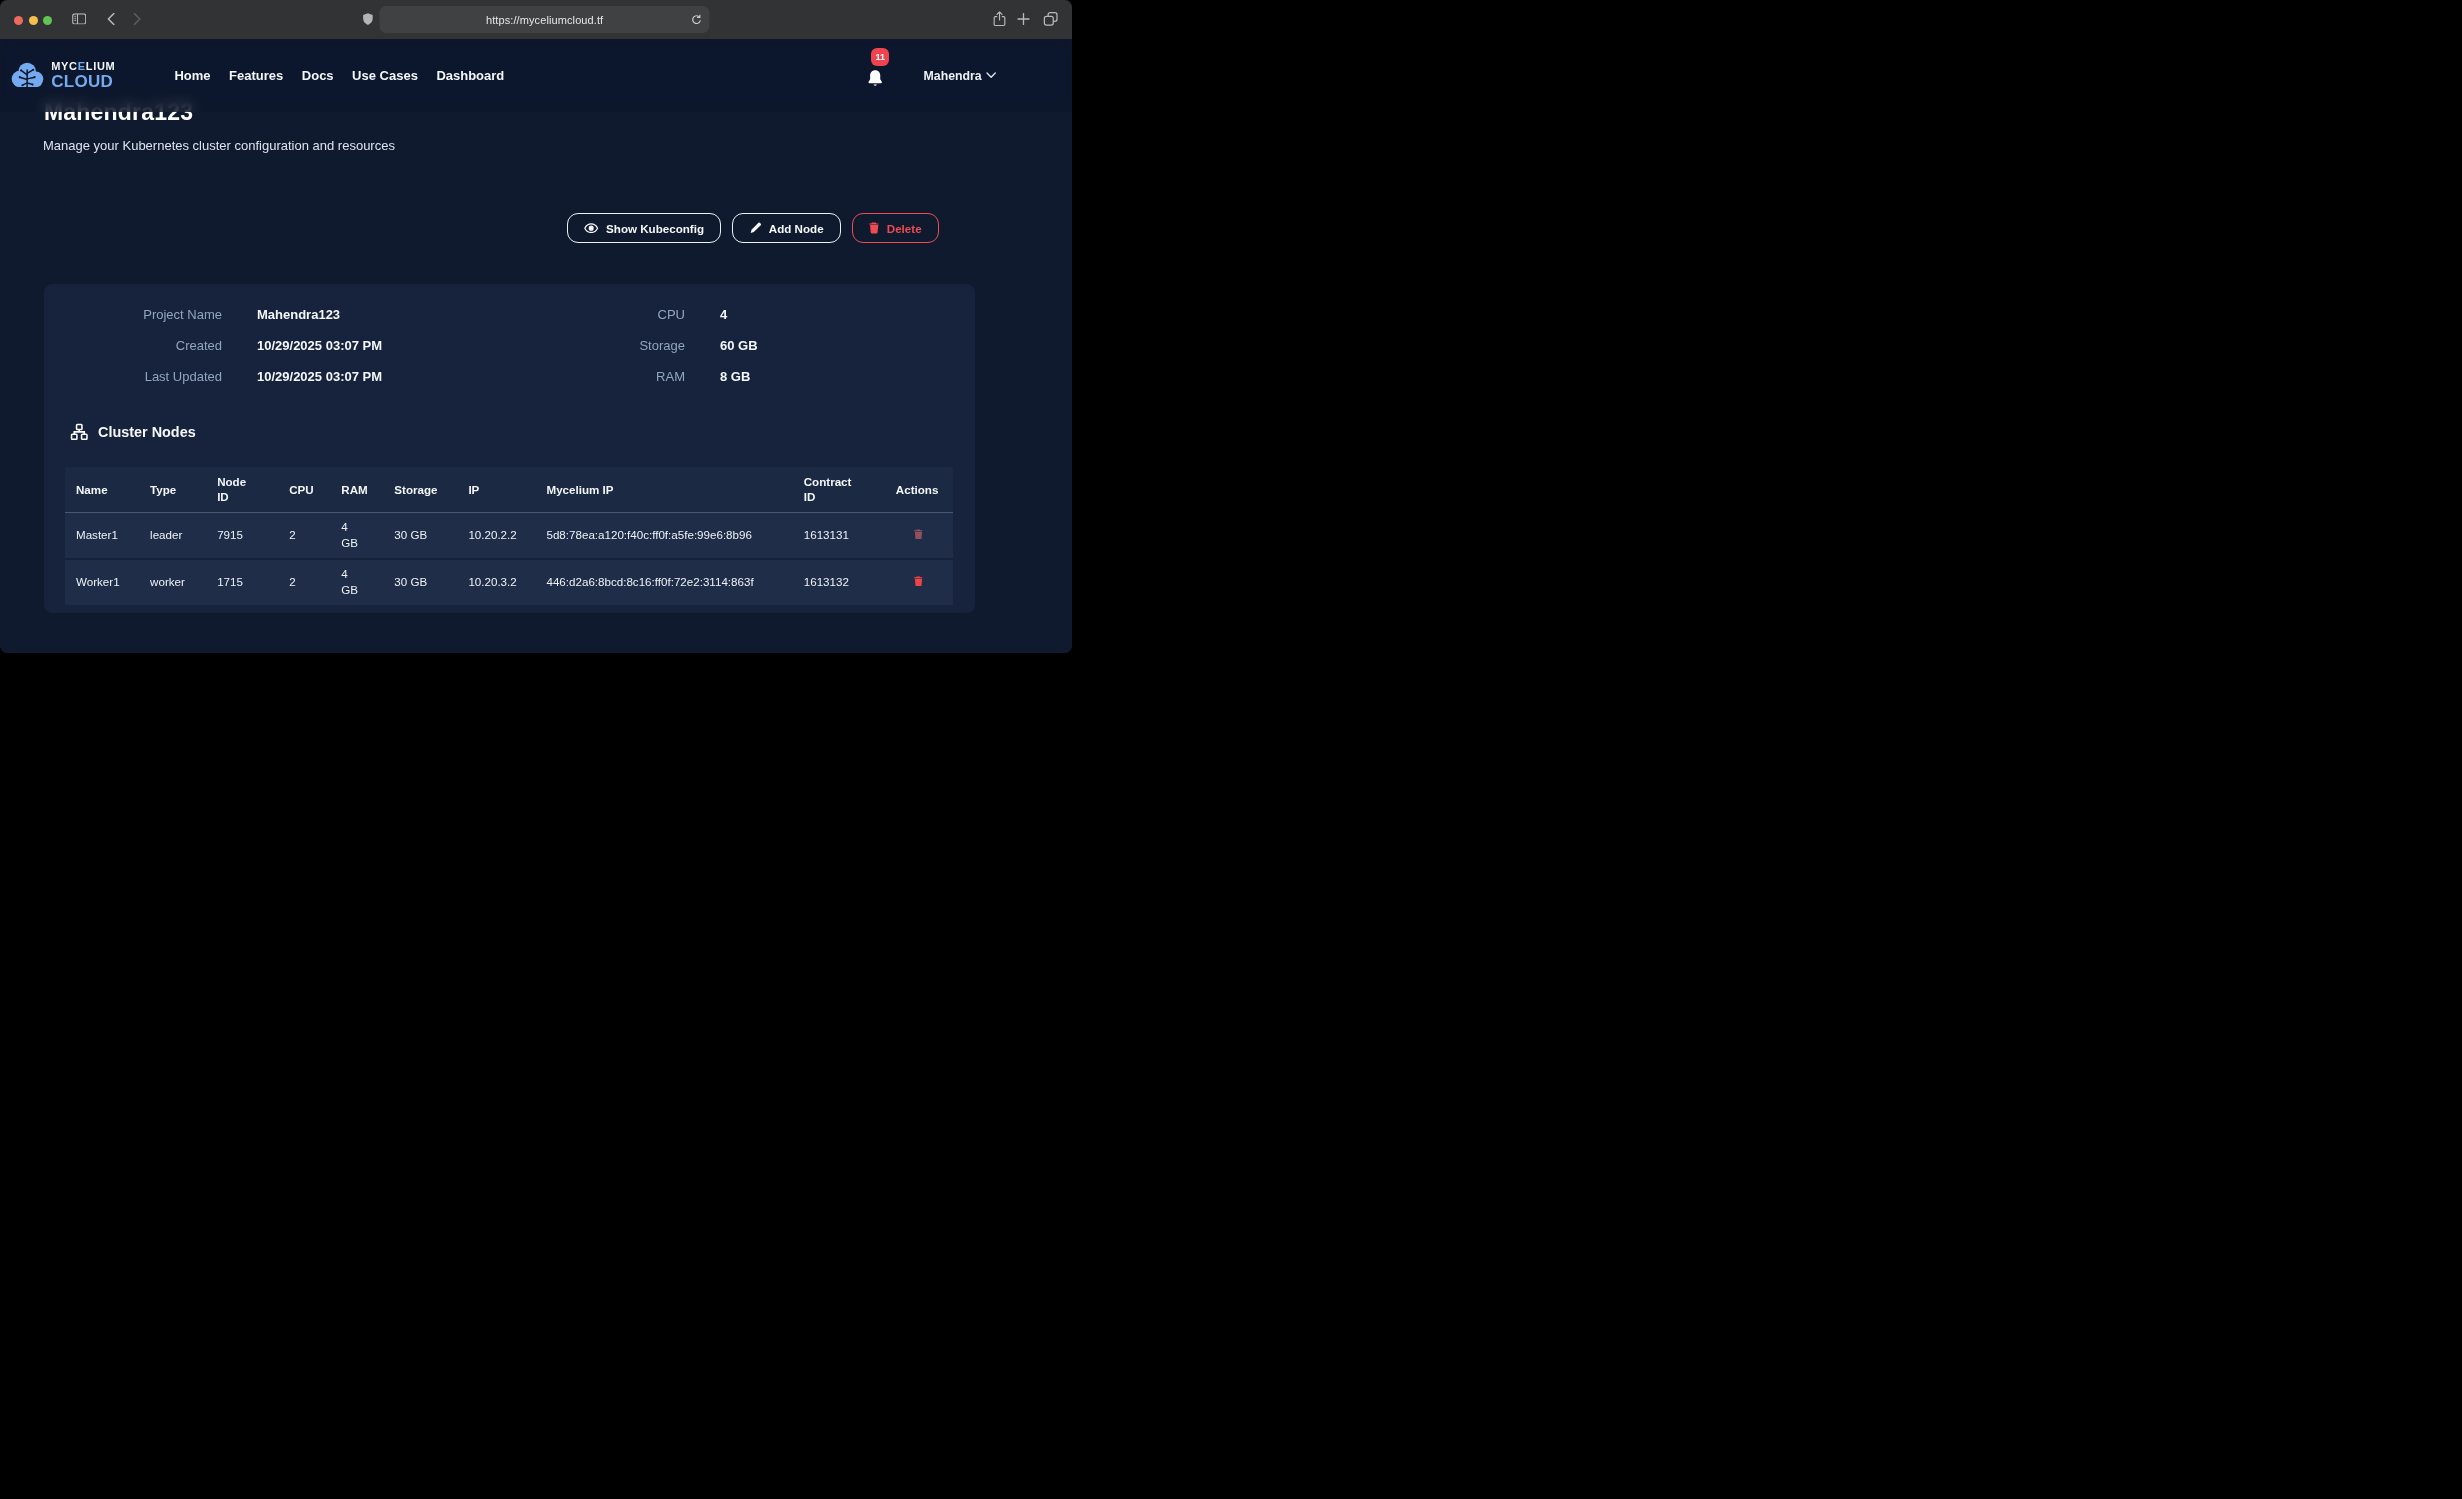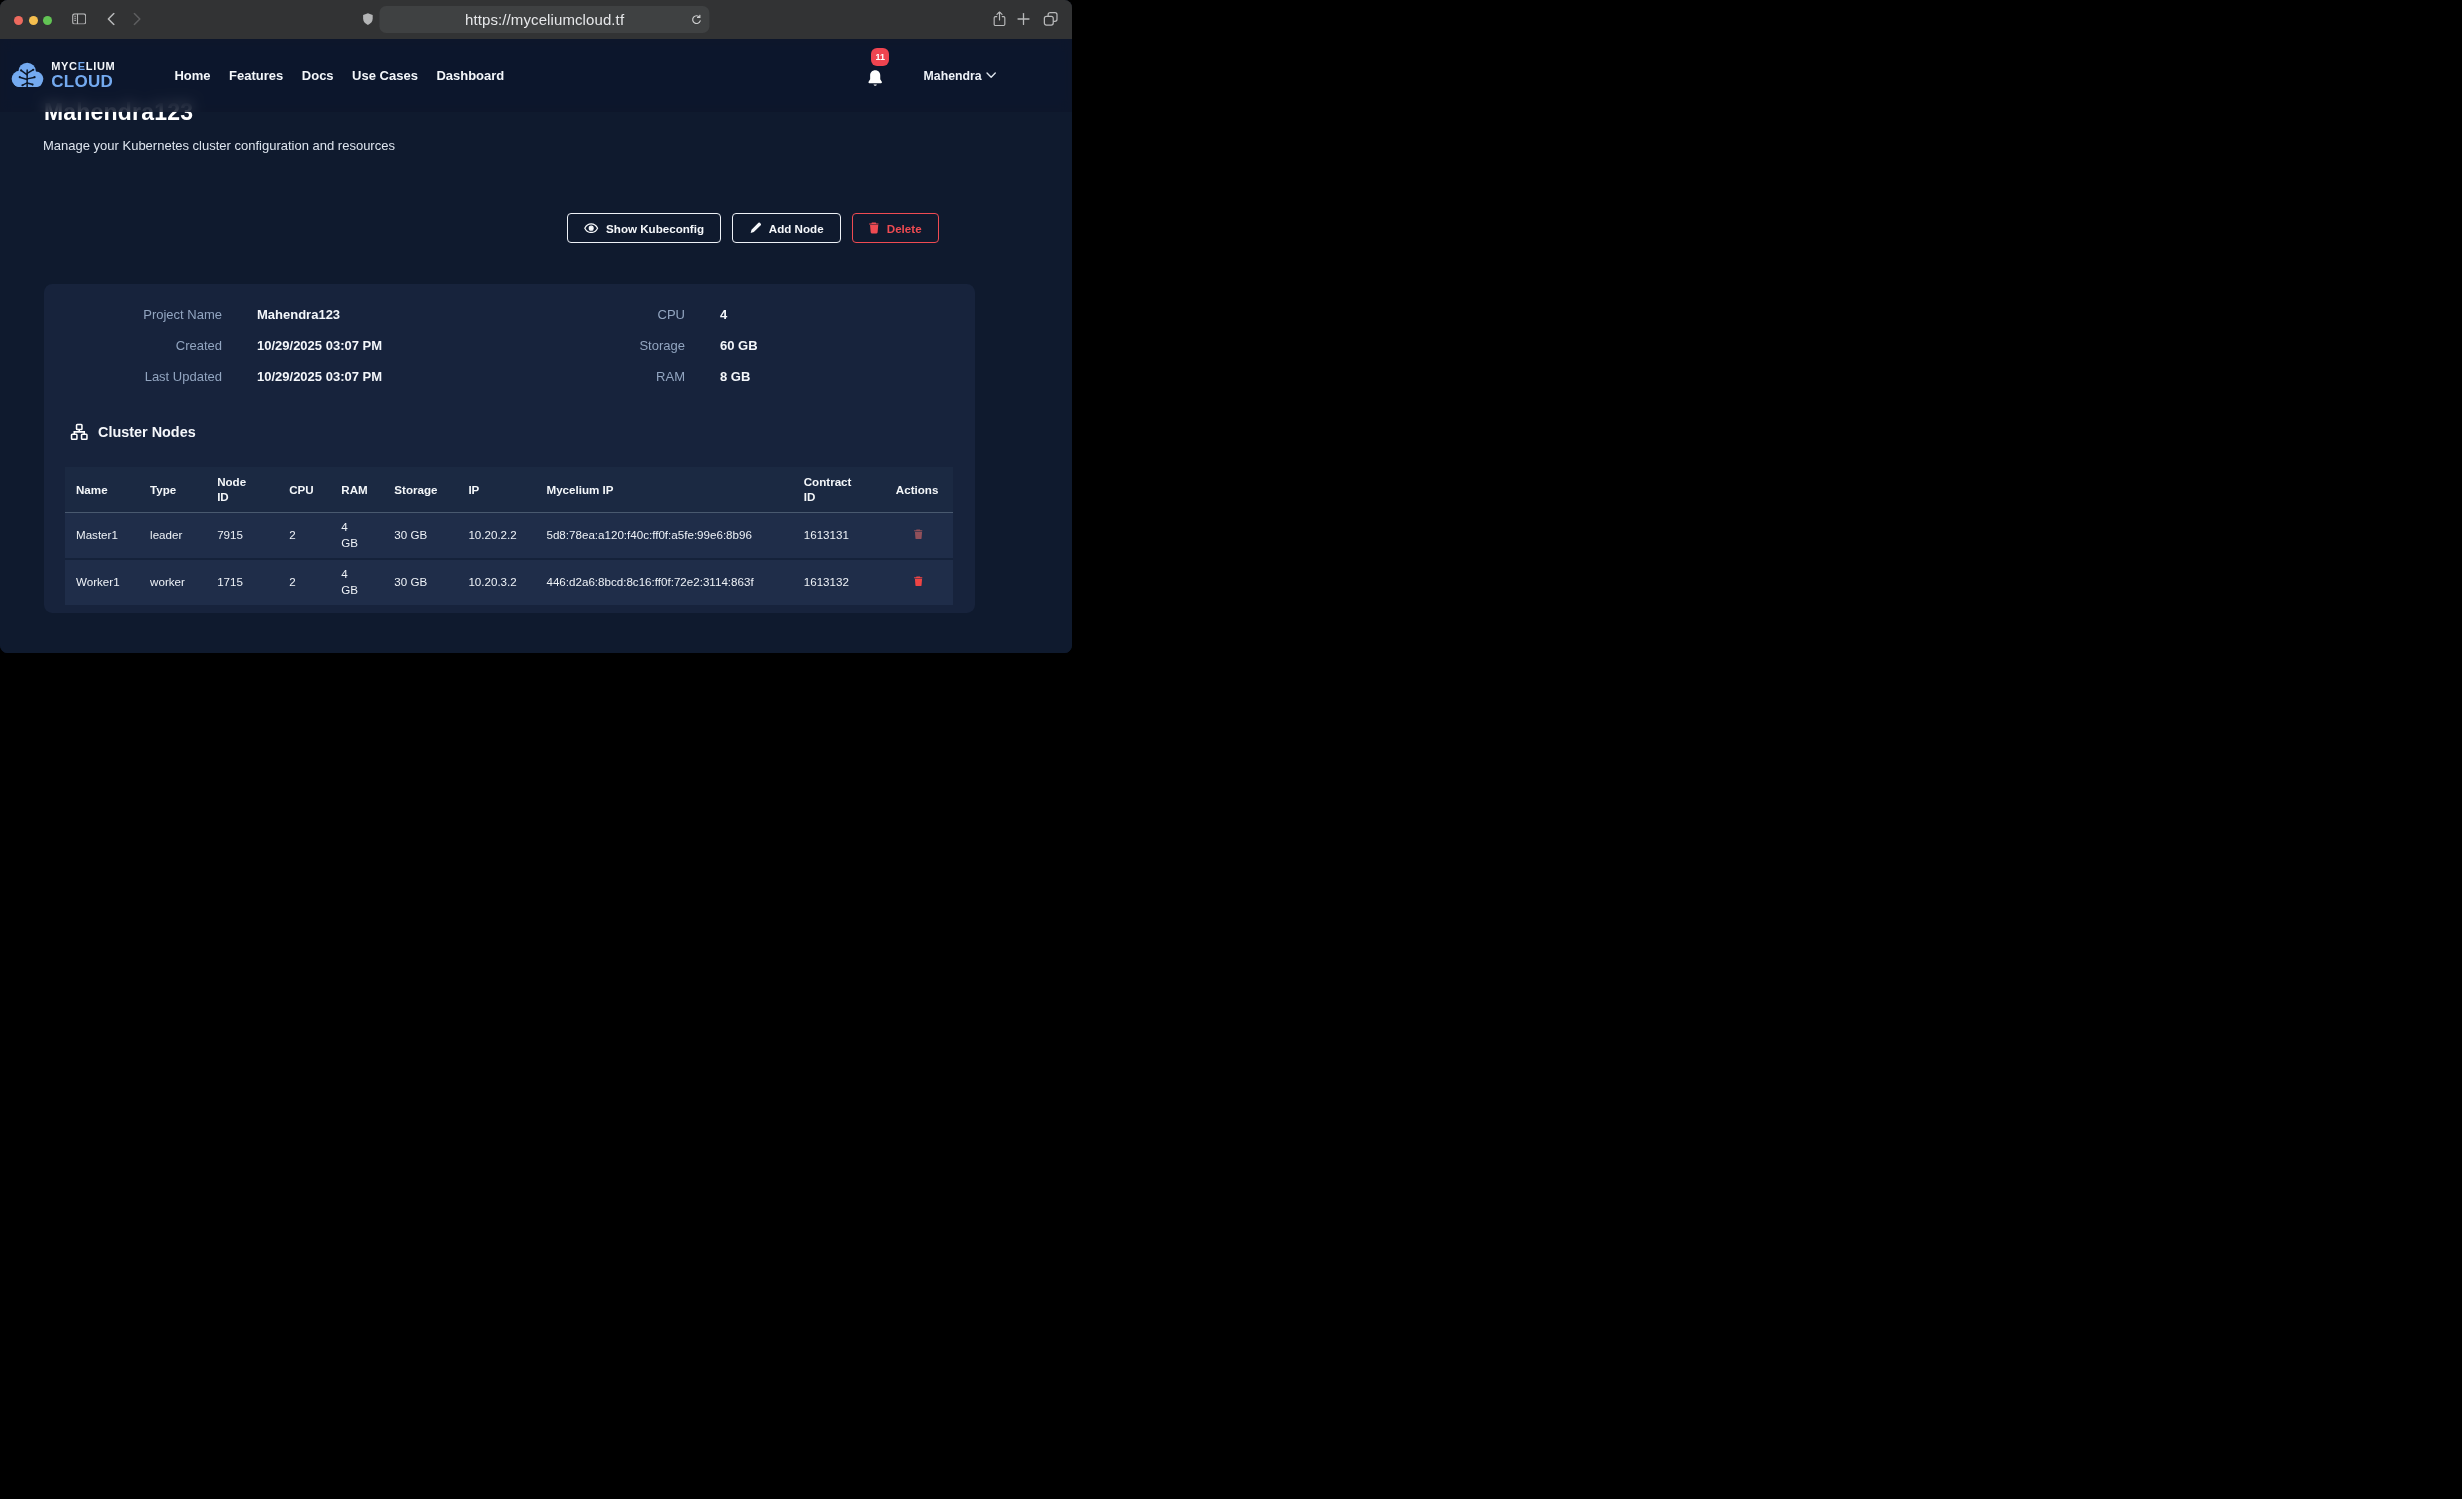--- a/index.html
+++ b/index.html
@@ -13,21 +13,21 @@
   .traffic { position:absolute; left:14.4px; top:15.7px; display:flex; gap:5.5px; }
   .light { width:9px; height:9px; border-radius:50%; }
   .light.red { background:#ed6a5e; }
   .light.yellow { background:#f5bf4f; }
   .light.green { background:#62c454; }
   .chrome-icon { position:absolute; top:50%; transform:translateY(-50%); color:#b9babb; }
   .chrome-icon.dim { color:#5d5e5f; }
   .urlwrap { position:absolute; left:50%; top:6.2px; transform:translateX(-50%); display:flex; align-items:center; }
   .shield { margin-right:6.2px; color:#b4b5b6; display:flex; }
   .urlbar { width:330px; height:27px; background:#3f4142; border-radius:6.8px; display:flex; align-items:center; justify-content:center; position:relative; }
-  .url-text { font-size:15px; color:#e6e7e9; letter-spacing:0.1px; }
+  .url-text { font-size:11px; color:#e6e7e9; letter-spacing:0.1px; }
   .reload { position:absolute; right:7.5px; top:50%; transform:translateY(-50%); color:#cfd0d1; display:flex; }
 
   
   .page { position:relative; height:614px; background:#0f1a2e; overflow:hidden; }
 
   .site-nav { position:absolute; left:0; right:0; top:0; height:73px; z-index:10;
     background:rgba(13,22,40,.74); backdrop-filter:blur(6.2px) saturate(140%); -webkit-backdrop-filter:blur(6.2px) saturate(140%);
     display:flex; align-items:center; }
   .logo { display:flex; align-items:center; gap:4px; margin-left:8.2px; }
   .brand-lines { display:flex; flex-direction:column; line-height:1; }
@@ -42,21 +42,21 @@
   .badge { position:absolute; left:6.2px; top:-15.7px; min-width:18px; height:18px; border-radius:6px; background:#ef4450;
     color:#fff; font-size:9px; font-weight:700; display:flex; align-items:center; justify-content:center; }
   .user-menu { display:flex; align-items:center; gap:4px; cursor:pointer; }
   .user-name { font-size:12.3px; font-weight:700; color:#eef2f8; }
   .user-menu svg { color:#dfe5ee; }
 
   .hero-title { position:absolute; left:44px; top:60px; z-index:1; font-size:23px; font-weight:800; color:#ffffff; letter-spacing:0.2px; }
   .hero-sub { position:absolute; left:43px; top:99px; font-size:13px; font-weight:400; color:#dde4ee; }
 
   .actions { position:absolute; top:174px; right:133px; display:flex; gap:11px; }
-  .btn { height:30px; display:flex; align-items:center; gap:7.5px; padding:0 16.4px; border-radius:4px;
+  .btn { height:30px; display:flex; align-items:center; gap:7.5px; padding:0 16.4px; border-radius:11px;
     background:transparent; border:1px solid #eef2f7; color:#f6f8fb; font-size:11.6px; font-weight:700;
     font-family:inherit; cursor:pointer; white-space:nowrap; }
   .btn svg { flex:none; }
   .btn.danger { border-color:#ef4b52; color:#ef4b52;padding-left:16px; }
 
   
   .card { position:absolute; left:44px; top:245px; width:931px; height:329px; background:#17233c; border-radius:8.2px; z-index:2; }
 
   .info-grid { position:absolute; left:0; top:15px; width:100%; }
   .info-col { position:absolute; top:0; }

